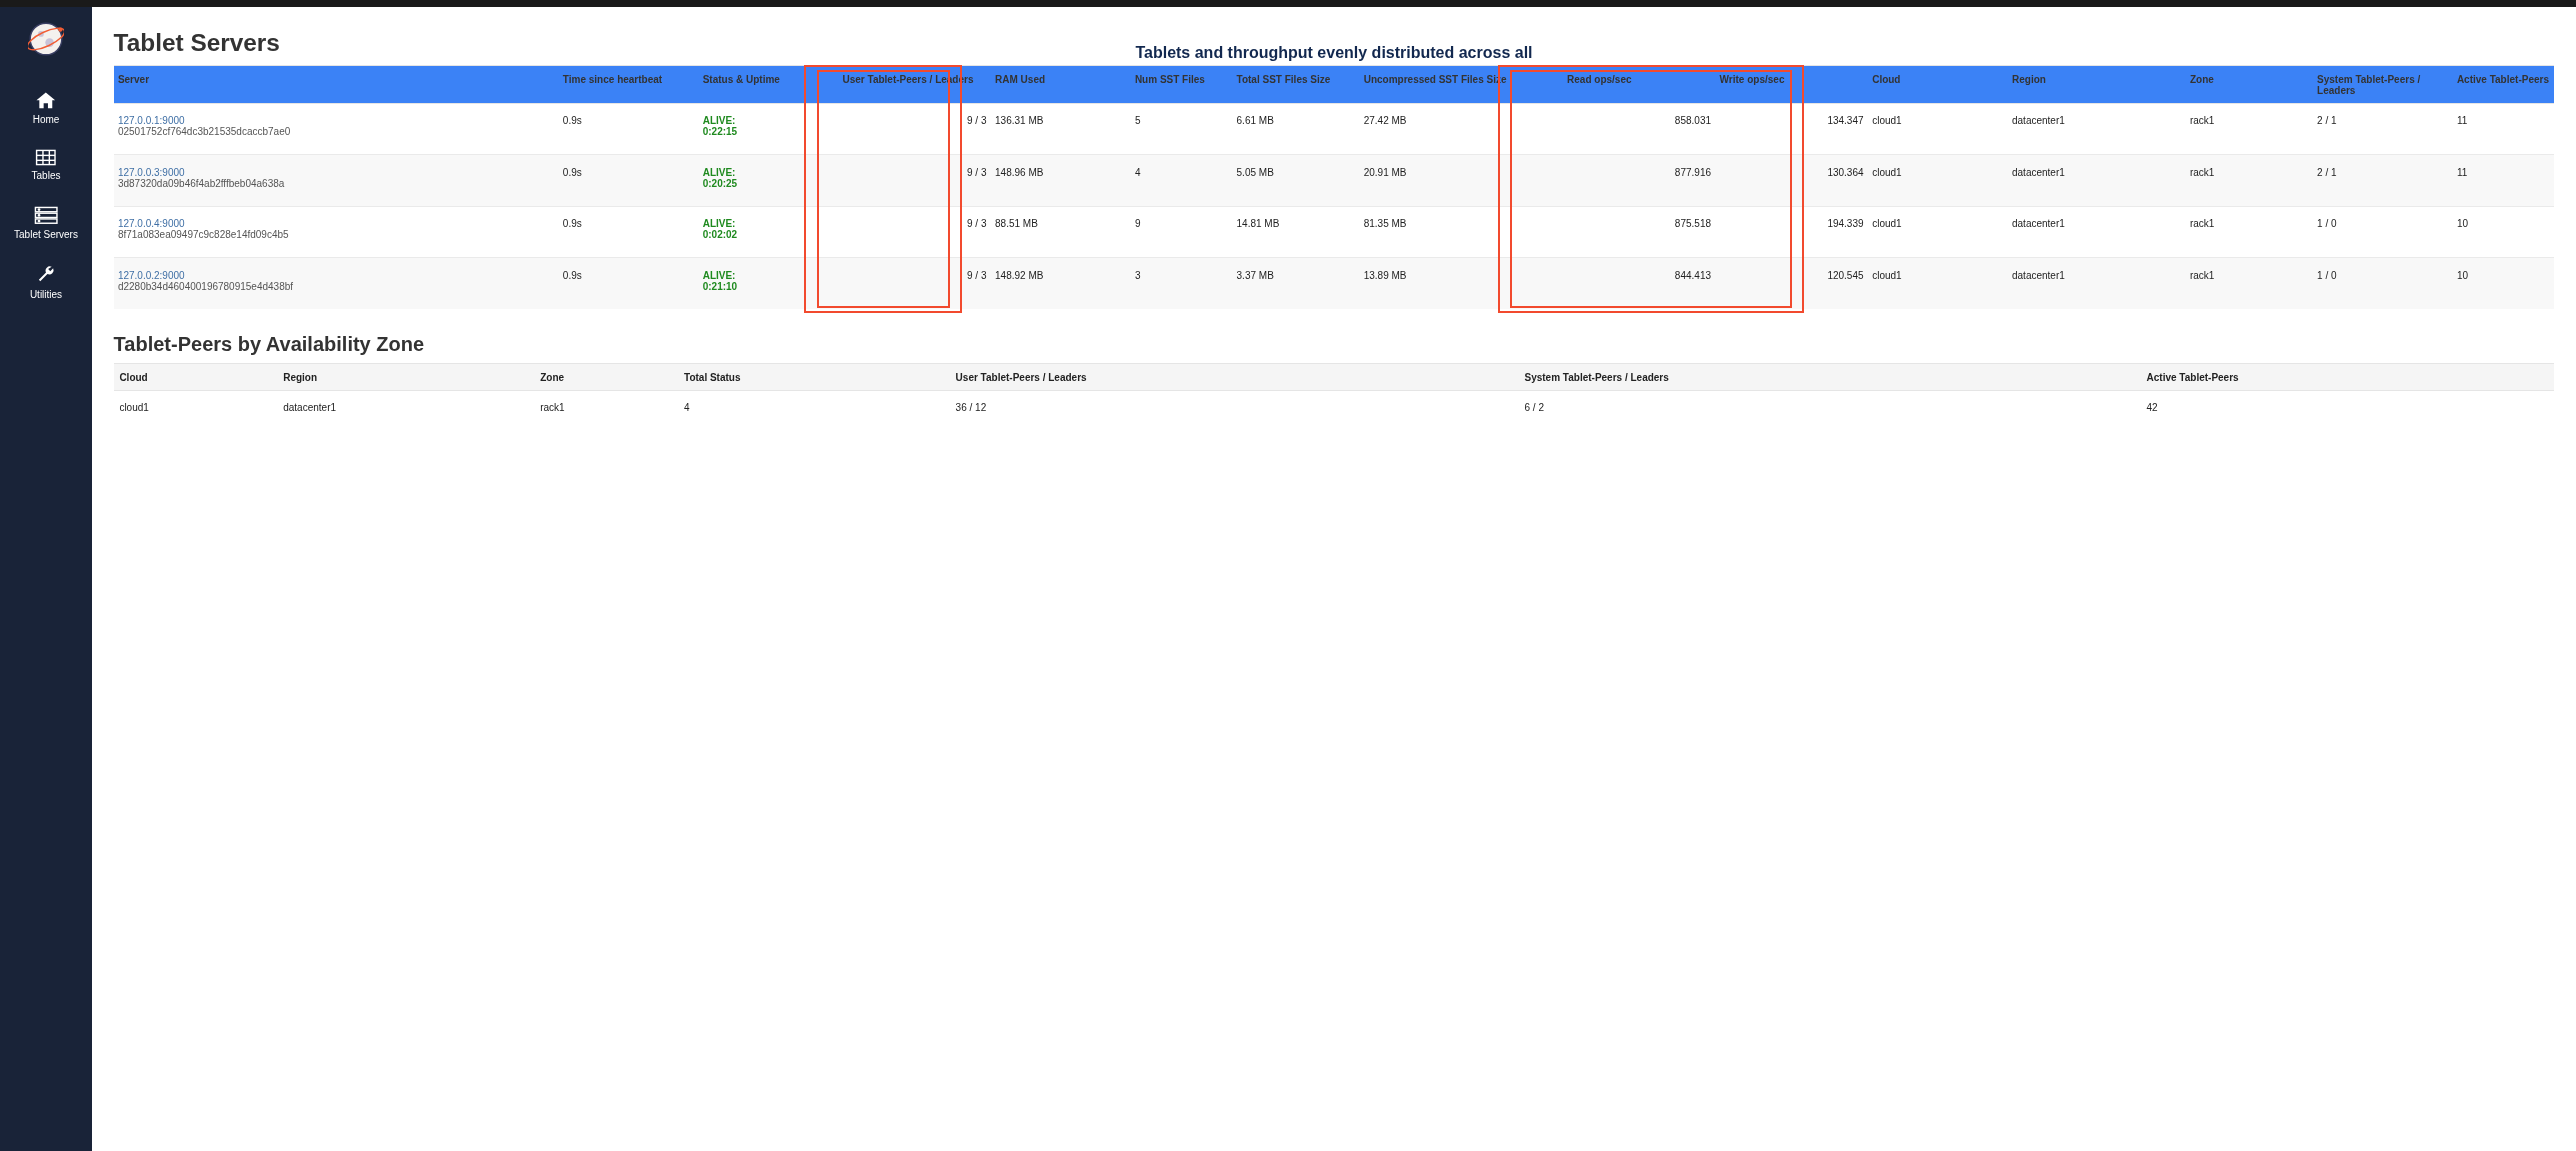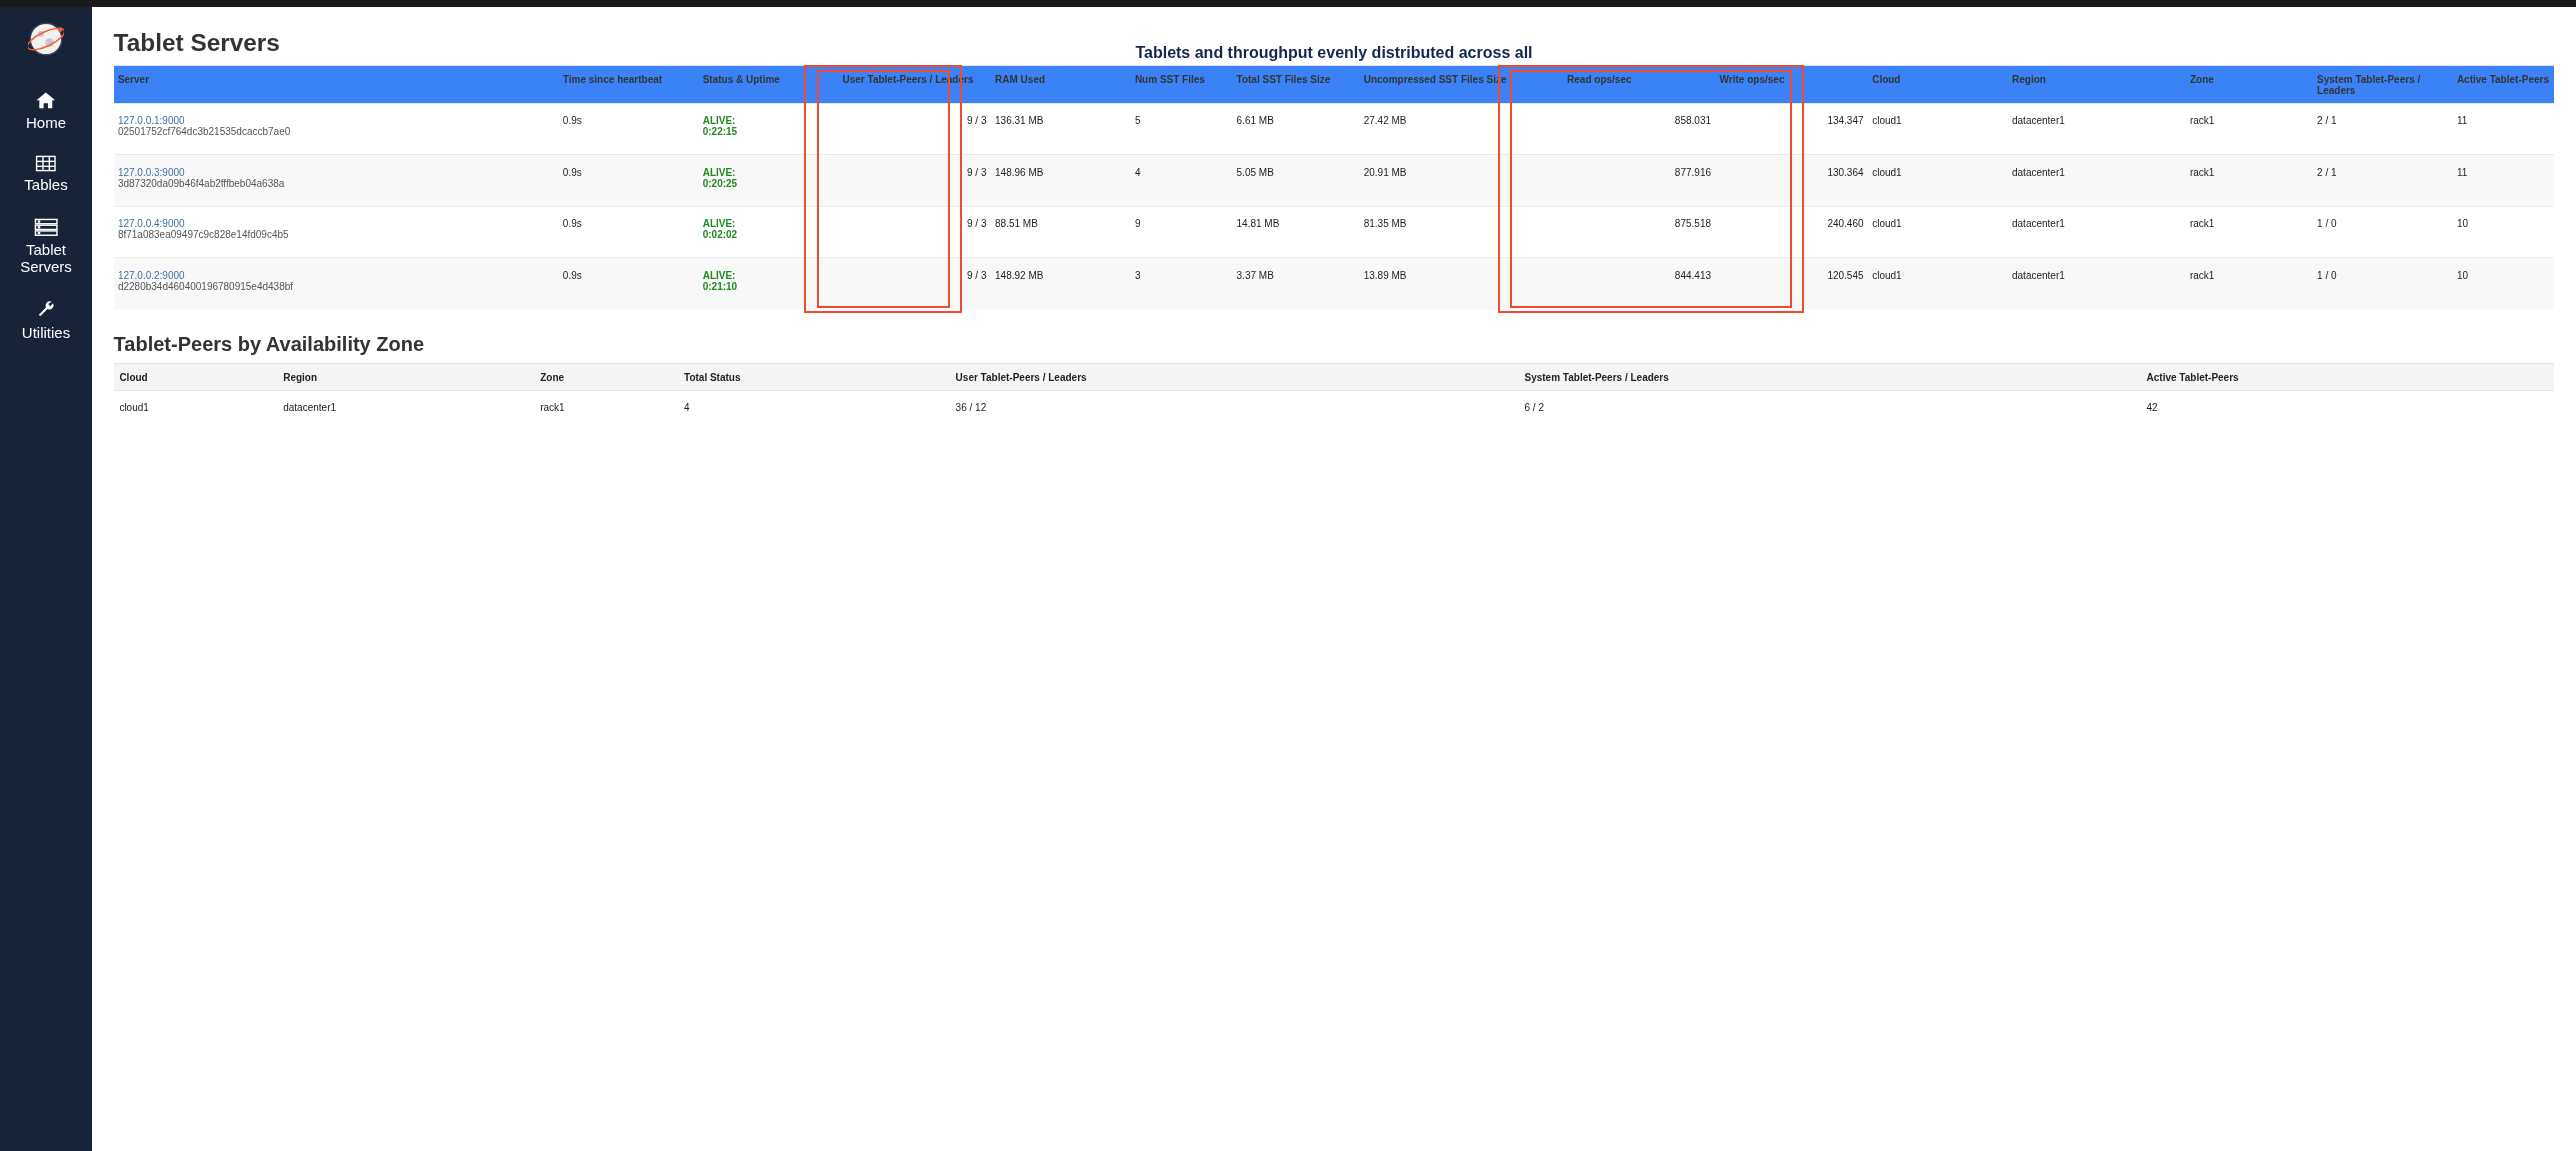--- a/index.html
+++ b/index.html
@@ -36,21 +36,21 @@
     cursor: pointer;
     font-size: 10px;
     color: #fff;
   }
   .nav-item svg, .nav-item .icon {
     display: block;
     margin: 0 auto 4.3px auto;
   }
   .nav-item span.label {
     display: block;
-    font-size: 15px;
+    font-size: 10px;
   }
   .main {
     flex: 1;
     padding: 21.6px 21.6px 29px 21.6px;
     position: relative;
     overflow: hidden;
   }
   h1.page-title {
     font-size: 24.4px;
     font-weight: 600;
@@ -285,21 +285,21 @@
             <tr>
               <td><a href="#" class="server-link">127.0.0.4:9000</a><br><span class="uuid">8f71a083ea09497c9c828e14fd09c4b5</span></td>
               <td>0.9s</td>
               <td><span class="alive">ALIVE:</span><br><span class="alive">0:02:02</span></td>
               <td class="num-right">9 / 3</td>
               <td>88.51 MB</td>
               <td>9</td>
               <td>14.81 MB</td>
               <td>81.35 MB</td>
               <td class="num-right">875.518</td>
-              <td class="num-right">240.460</td>
+              <td class="num-right">194.339</td>
               <td>cloud1</td>
               <td>datacenter1</td>
               <td>rack1</td>
               <td>1 / 0</td>
               <td>10</td>
             </tr>
             <tr>
               <td><a href="#" class="server-link">127.0.0.2:9000</a><br><span class="uuid">d2280b34d460400196780915e4d438bf</span></td>
               <td>0.9s</td>
               <td><span class="alive">ALIVE:</span><br><span class="alive">0:21:10</span></td>

